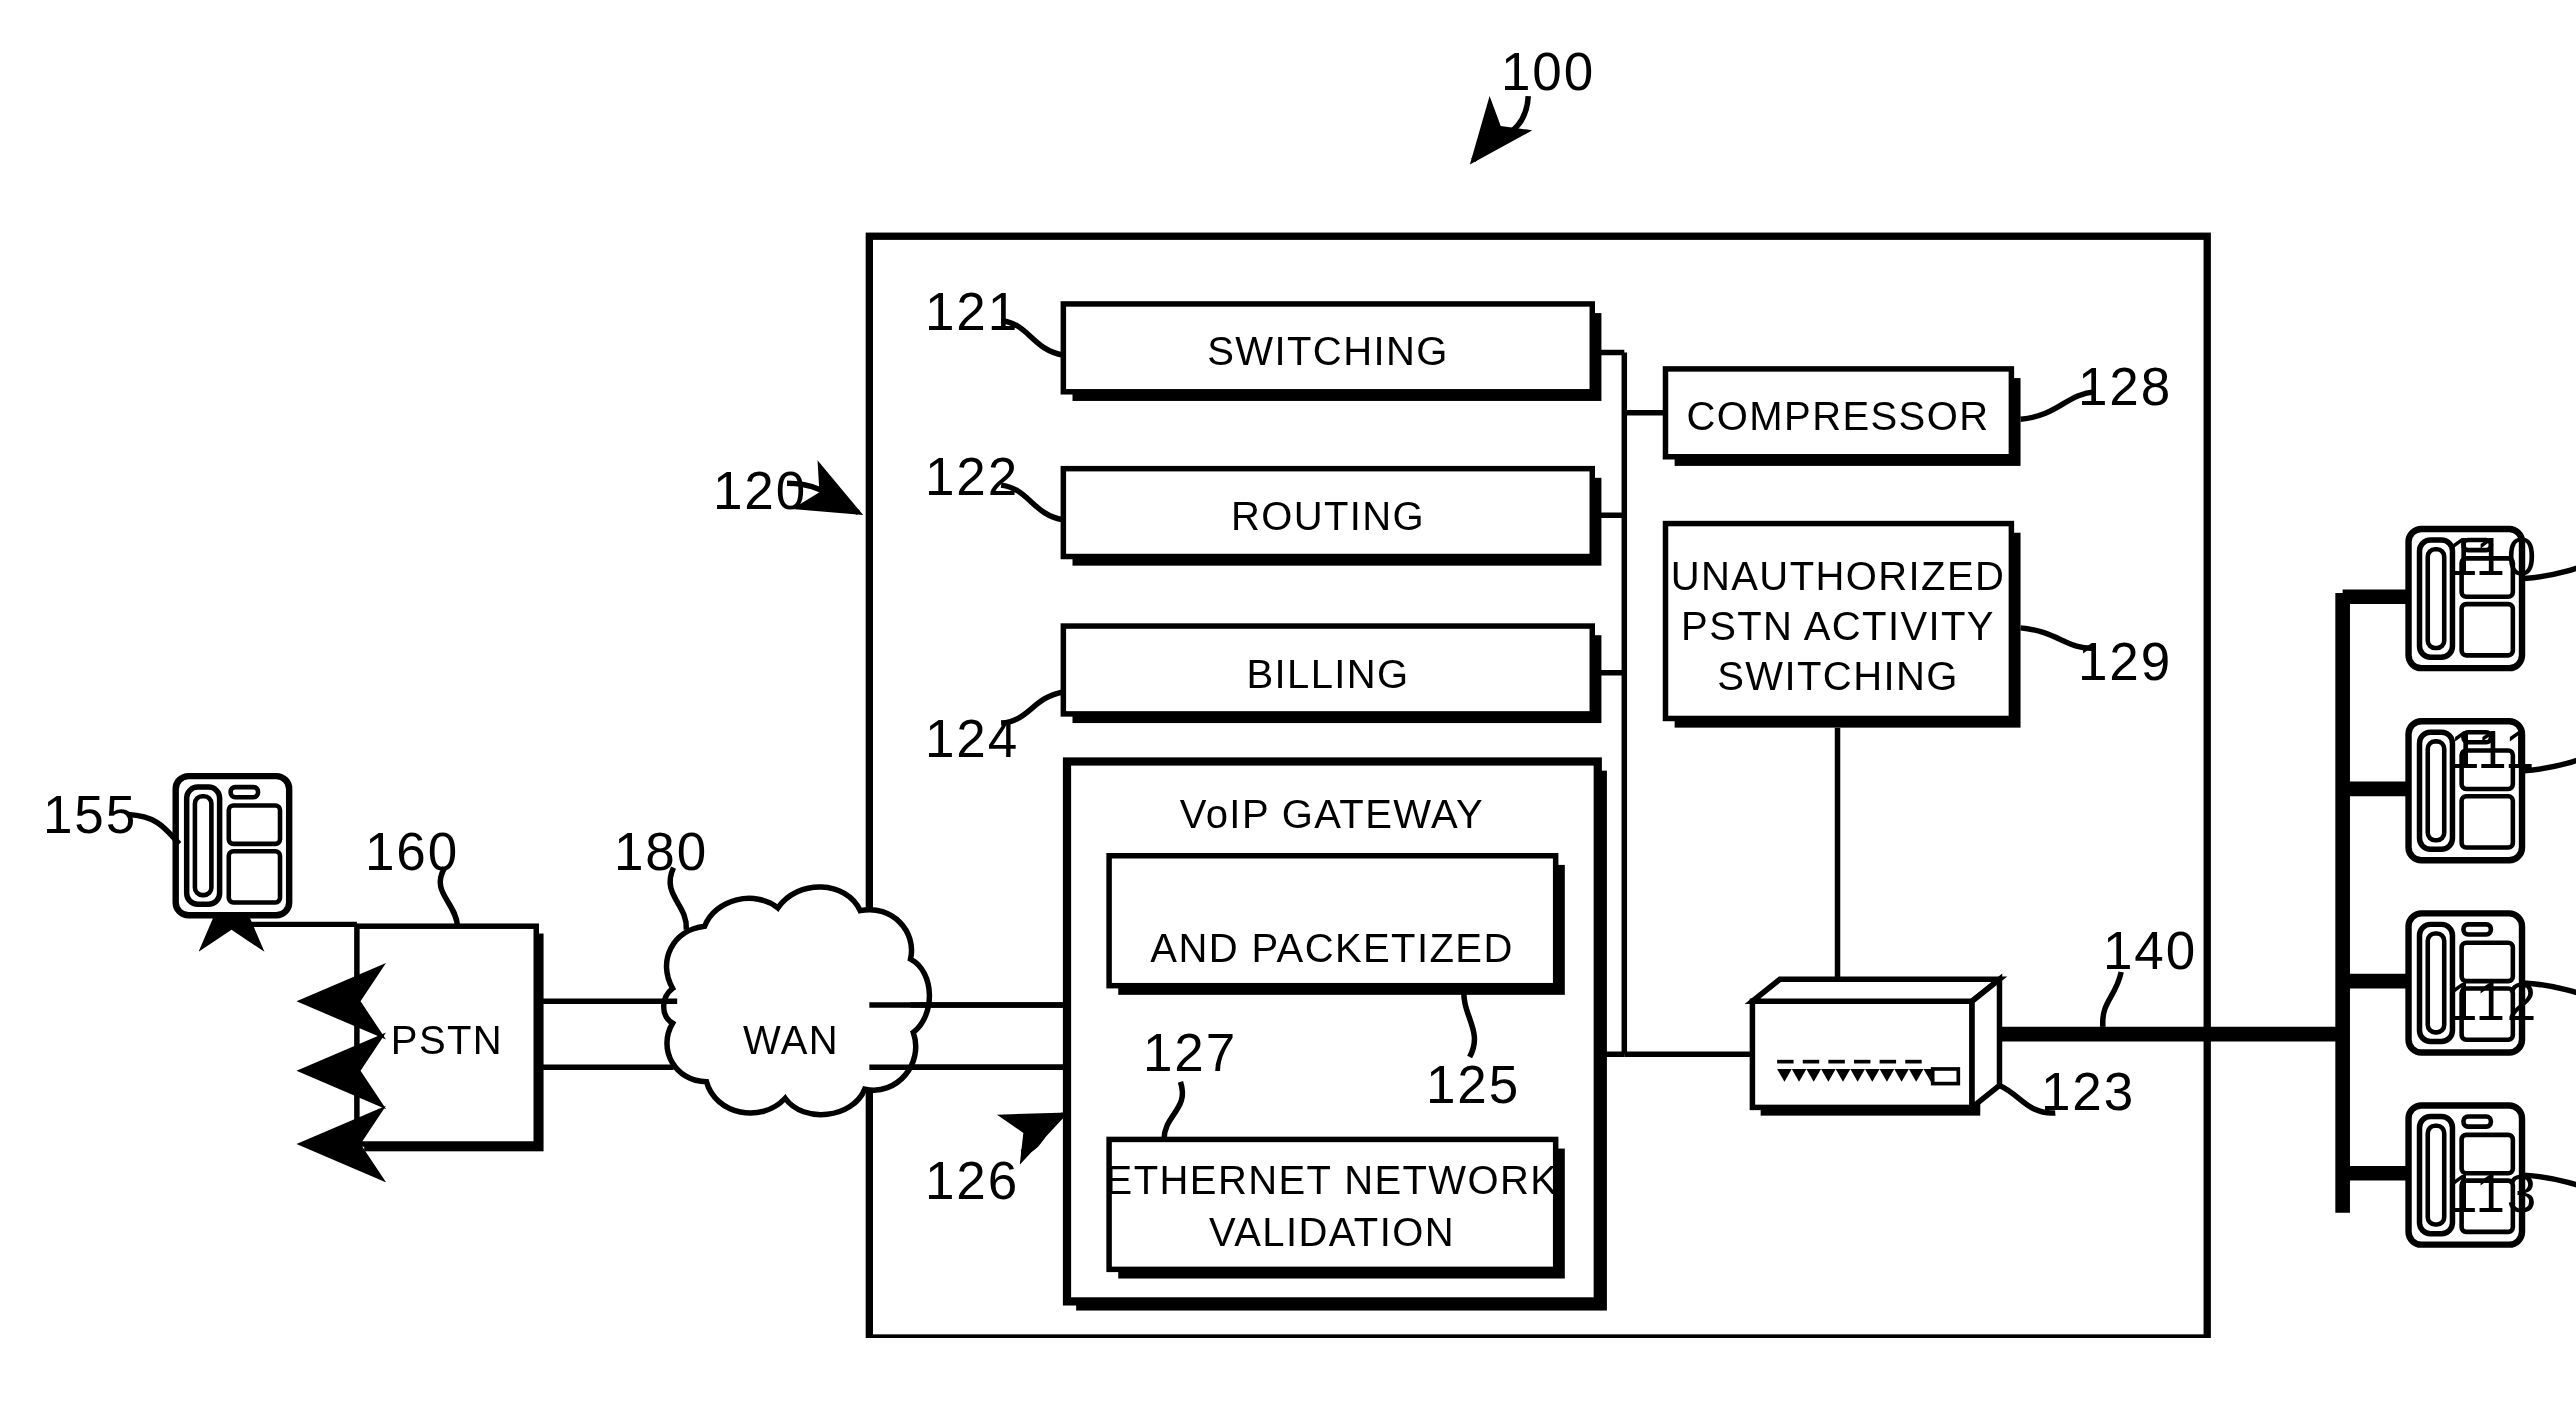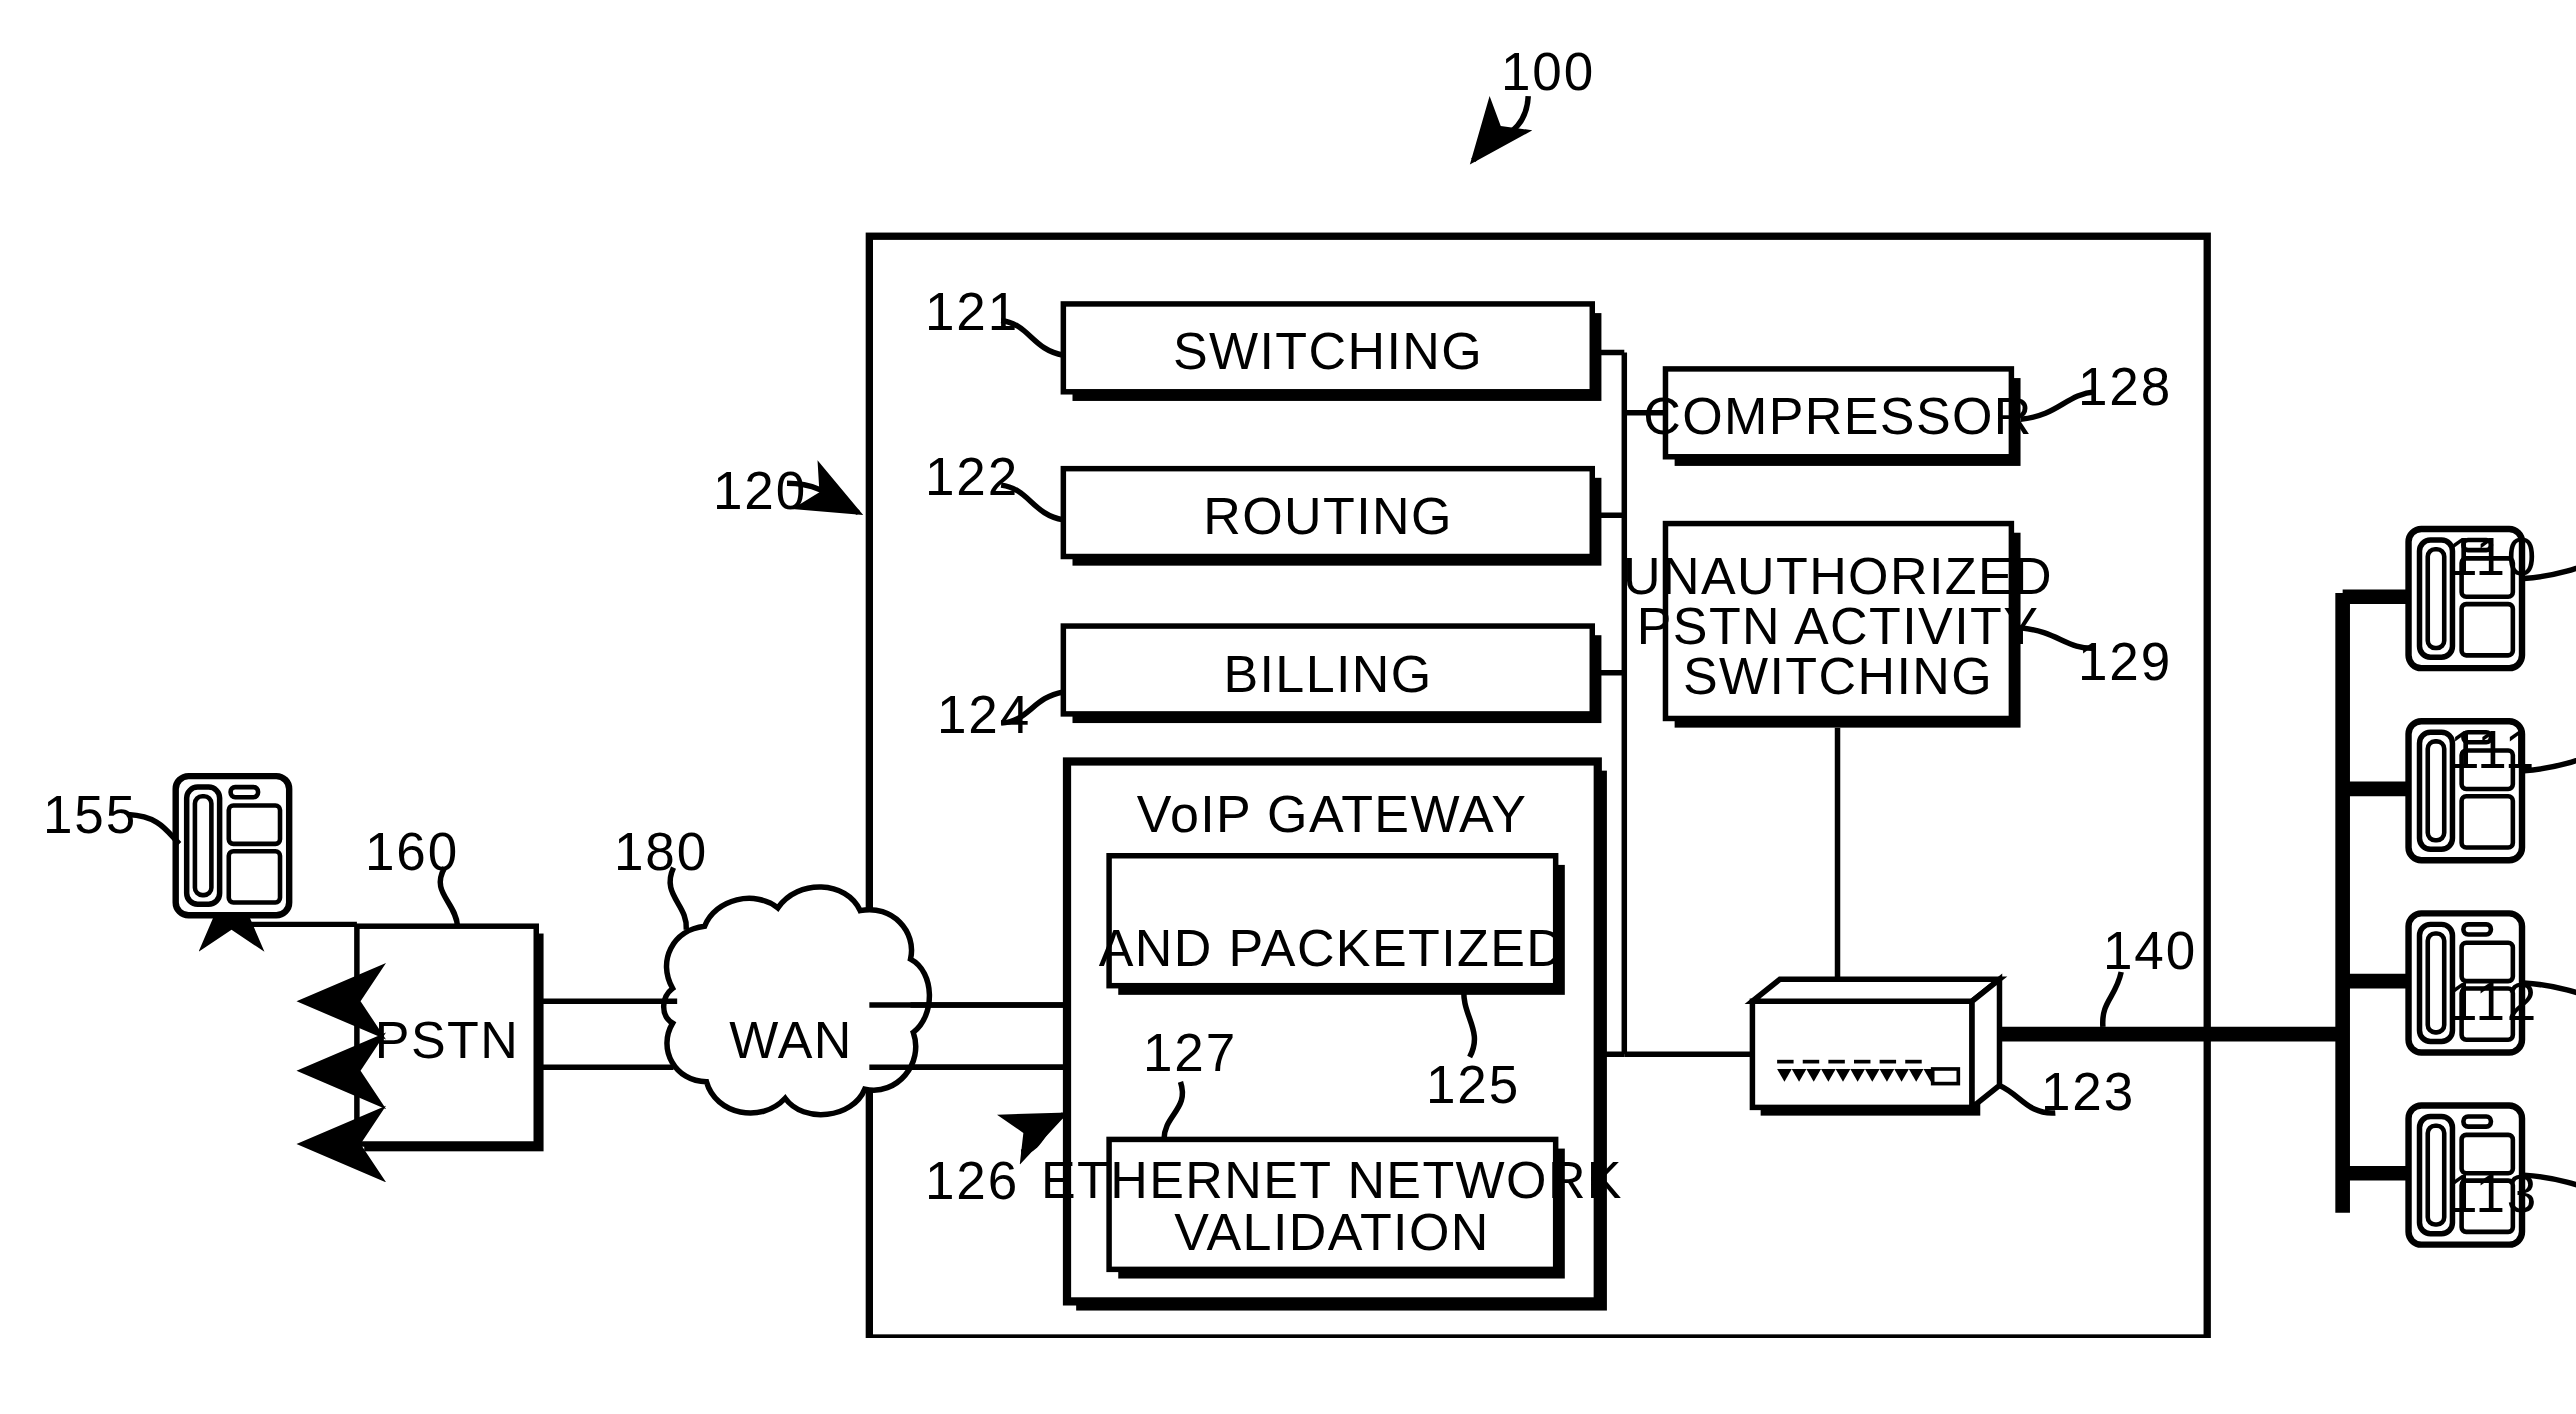--- a/index.html
+++ b/index.html
@@ -29,21 +29,21 @@
     font-family: "Liberation Sans", sans-serif;
     color: #000000;
     white-space: nowrap;
     letter-spacing: 0.5px;
   }
   .ref {
     font-size: 53px;
     letter-spacing: 1.8px;
   }
   .boxtext {
-    font-size: 52px;
+    font-size: 40px;
     text-align: center;
     letter-spacing: 1.4px;
     line-height: 51px;
   }
   .ctr {
     transform: translate(-50%, -50%);
     text-align: center;
   }
 </style>
 </head>
@@ -289,21 +289,21 @@
       <path d="M2880,1104 C2848,1100 2818,1078 2758,1074"></path>
 
       <path d="M2880,1314 C2848,1310 2818,1288 2758,1284"></path>
     </g>
   </svg>
 
   <div class="lbl ref ctr" style="left:1548px; top:71px;">100</div>
   <div class="lbl ref ctr" style="left:760px; top:490px;">120</div>
   <div class="lbl ref ctr" style="left:972px; top:311px;">121</div>
   <div class="lbl ref ctr" style="left:972px; top:476px;">122</div>
-  <div class="lbl ref ctr" style="left:972px; top:714px;margin-left:12px;">124</div>
+  <div class="lbl ref ctr" style="left:972px; top:738px;">124</div>
   <div class="lbl ref ctr" style="left:2125px; top:386px;">128</div>
   <div class="lbl ref ctr" style="left:2125px; top:661px;">129</div>
   <div class="lbl ref ctr" style="left:1473px; top:1084px;">125</div>
   <div class="lbl ref ctr" style="left:1190px; top:1052px;">127</div>
   <div class="lbl ref ctr" style="left:972px; top:1180px;">126</div>
   <div class="lbl ref ctr" style="left:2088px; top:1091px;">123</div>
   <div class="lbl ref ctr" style="left:2150px; top:950px;">140</div>
   <div class="lbl ref ctr" style="left:90px; top:814px;">155</div>
   <div class="lbl ref ctr" style="left:412px; top:851px;">160</div>
   <div class="lbl ref ctr" style="left:661px; top:851px;">180</div>

